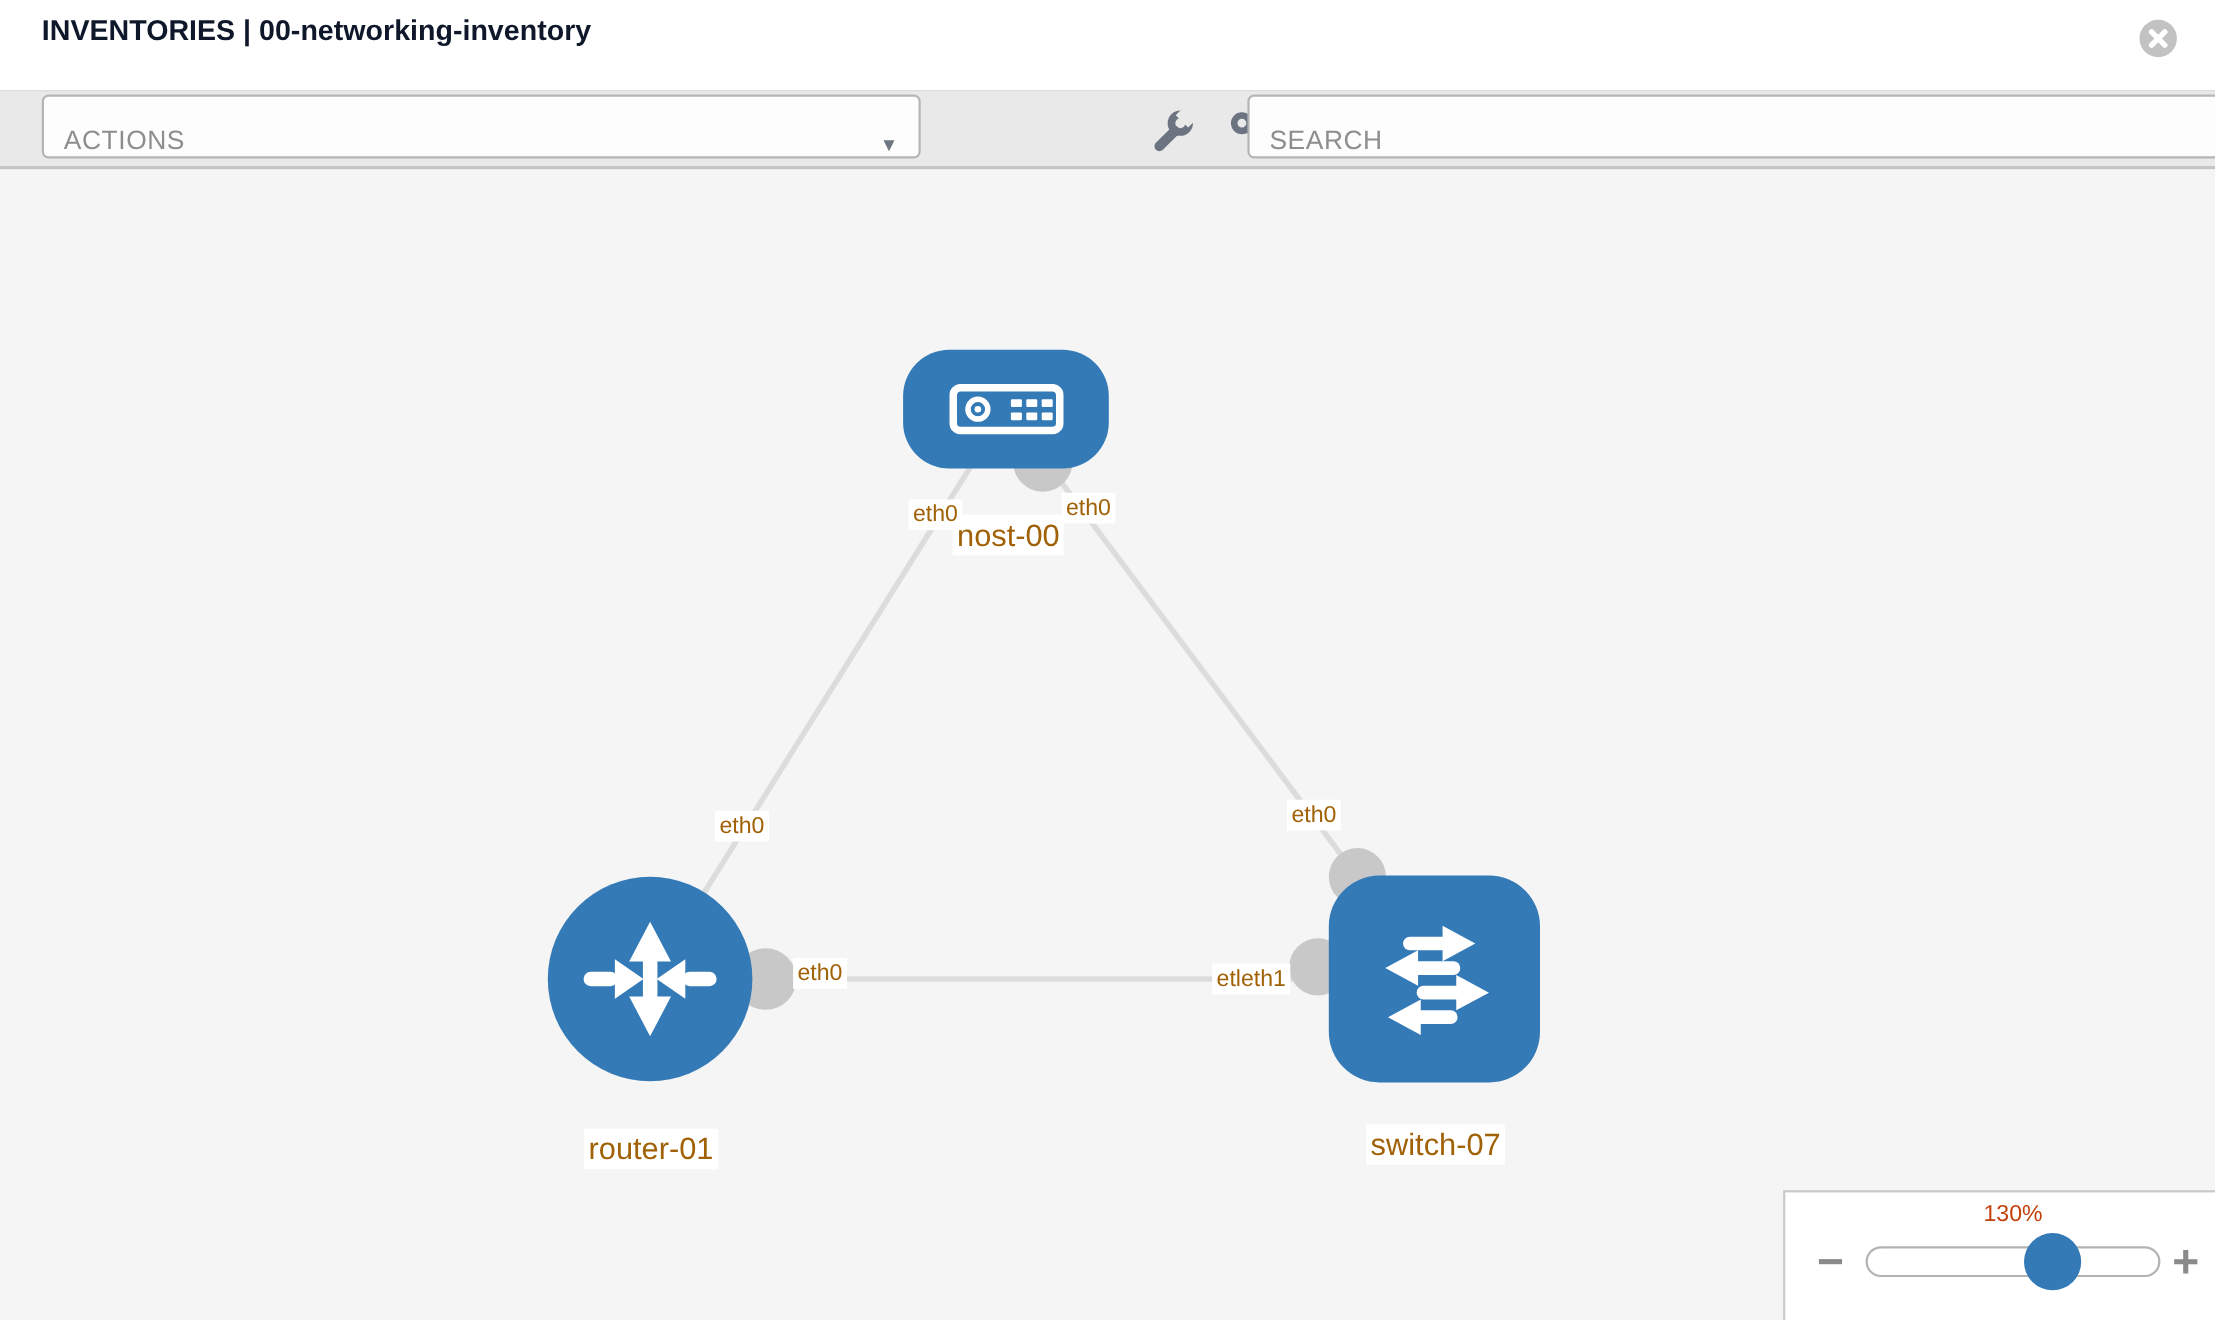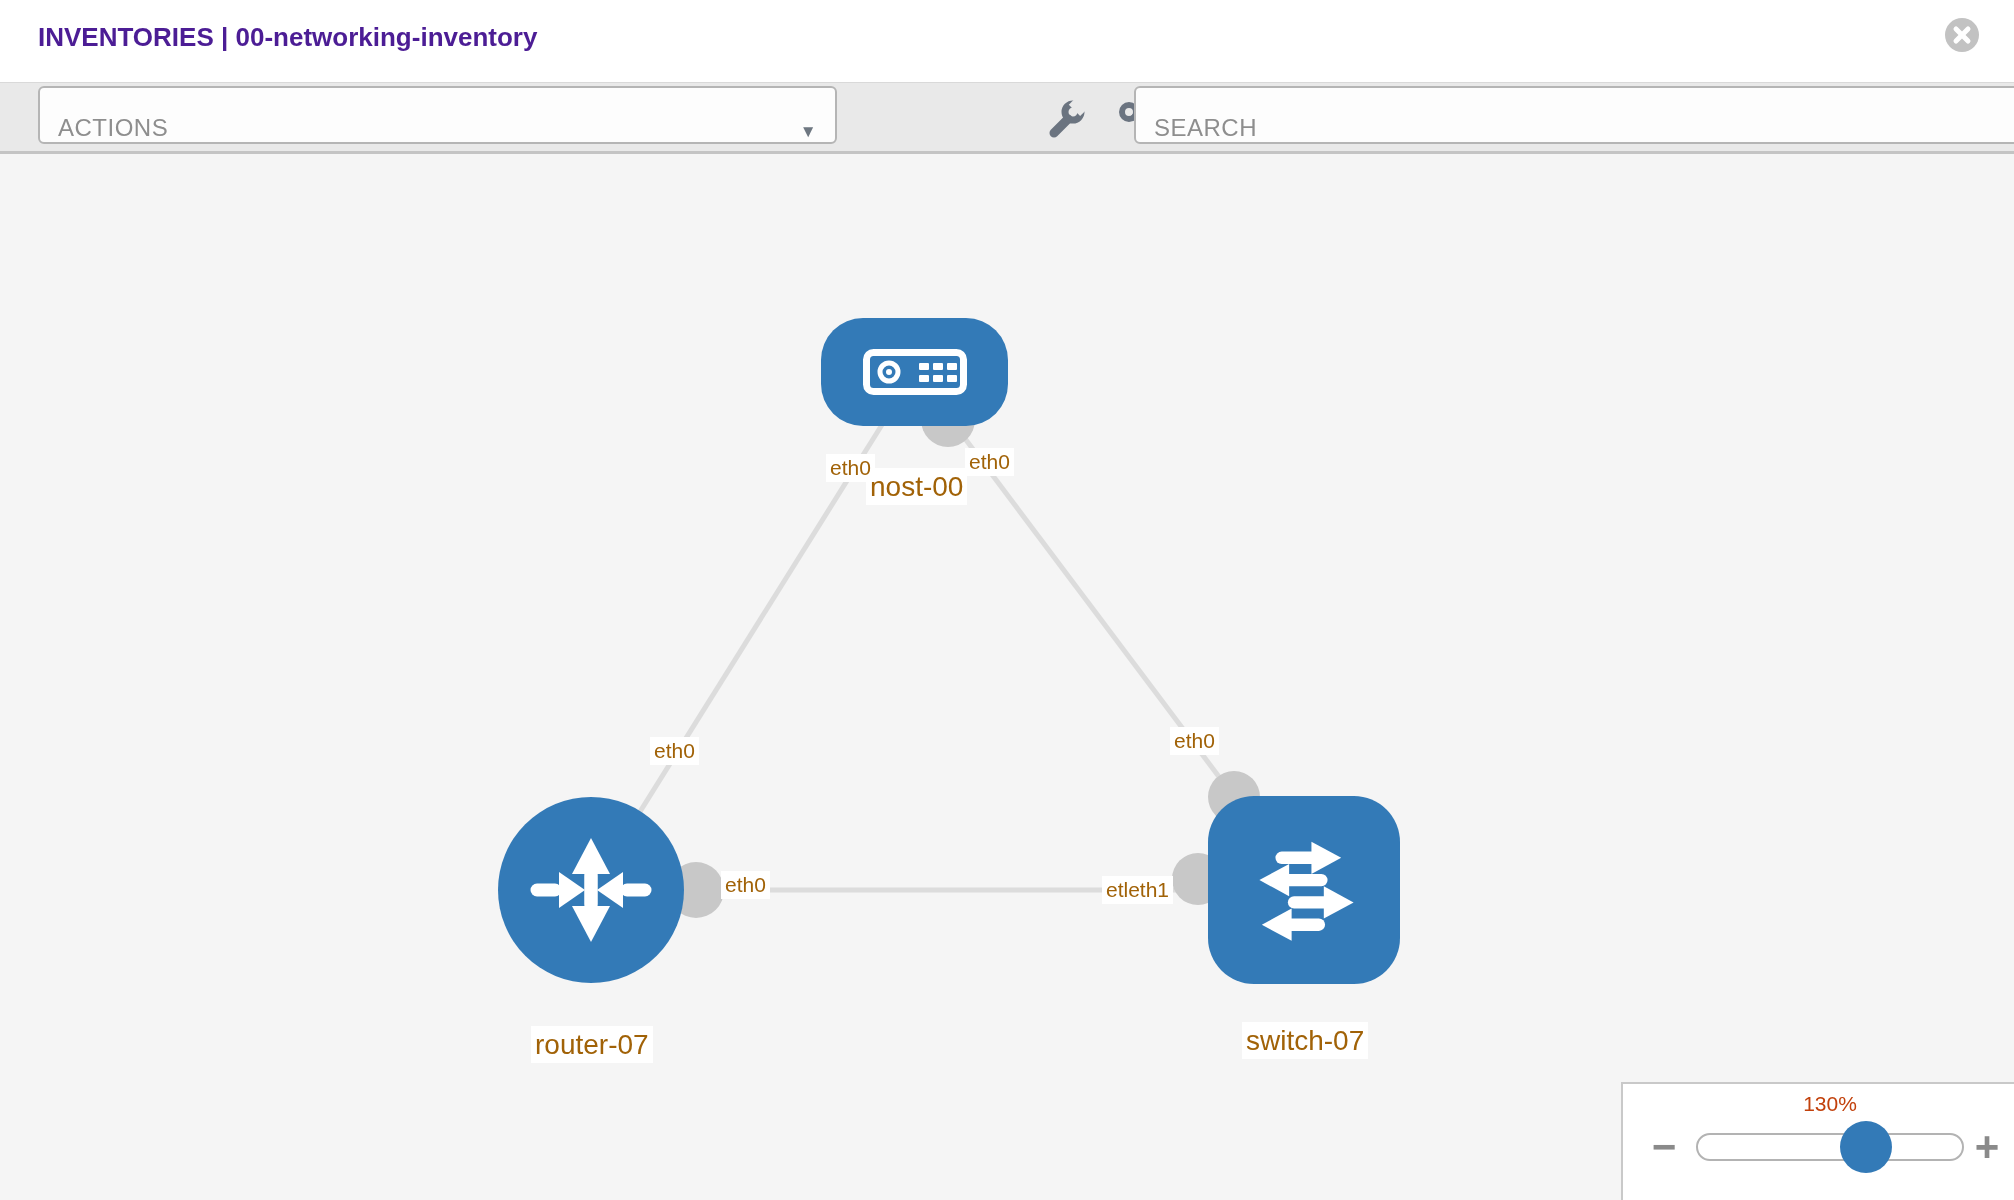--- a/index.html
+++ b/index.html
@@ -1,21 +1,21 @@
 <!DOCTYPE html>
 <html><head>
 <meta charset="utf-8">
 <style>
   * { margin:0; padding:0; box-sizing:border-box; }
   html,body { width:2014px; height:1200px; overflow:hidden;
     font-family:"Liberation Sans", sans-serif; background:#fff; }
 
   
   .app-header { position:absolute; left:0; top:0; width:2014px; height:82px; background:#fff; }
-  .app-title { position:absolute; left:38px; top:22px; font-size:26px; font-weight:bold; color:#4c1d95; }
+  .app-title { position:absolute; left:38px; top:12px; font-size:26px; font-weight:bold; color:#0f172a; }
   .close-btn { position:absolute; left:1944px; top:17px; width:36px; height:36px; cursor:pointer; }
 
   
   .toolbar { position:absolute; left:0; top:82px; width:2014px; height:72px;
     background:#e9e9e9; border-top:1px solid #d9d9d9; border-bottom:3px solid #c4c4c4; }
   .combo { position:absolute; top:3px; height:58px; background:#fdfdfd;
     border:2px solid #b5b5b5; border-radius:6px; display:flex; align-items:flex-end;
     padding:0 18px; color:#8e8e8e; font-size:24px; letter-spacing:0.5px; cursor:pointer; }
   .combo .caret { margin-left:auto; color:#6e7781; font-size:17px; }
   .combo-actions { left:38px; width:799px; }
@@ -155,21 +155,21 @@
       <g fill="#fff">
         <polygon points="80,24 56,11 56,37"></polygon>
         <polygon points="14,42 38,29 38,55"></polygon>
         <polygon points="90,60 66,47 66,73"></polygon>
         <polygon points="16,78 40,65 40,91"></polygon>
       </g>
     </svg>
   </div>
 
   <div class="chip name" style="left:866px; top:286px;">host-00</div>
-  <div class="chip name" style="left:531px; top:844px;">router-07</div>
+  <div class="chip name" style="left:531px; top:844px;">router-01</div>
   <div class="chip name" style="left:1242px; top:840px;">switch-07</div>
 
   <div class="chip iface" style="left:826px; top:300px;">eth0</div>
   <div class="chip iface" style="left:965px; top:294px;">eth0</div>
   <div class="chip iface" style="left:650px; top:583px;">eth0</div>
   <div class="chip iface" style="left:1170px; top:573px;">eth0</div>
   <div class="chip iface" style="left:721px; top:717px;">eth0</div>
   <div class="chip iface" style="left:1102px; top:722px;">etleth1</div>
 
   <div class="zoom-panel">

